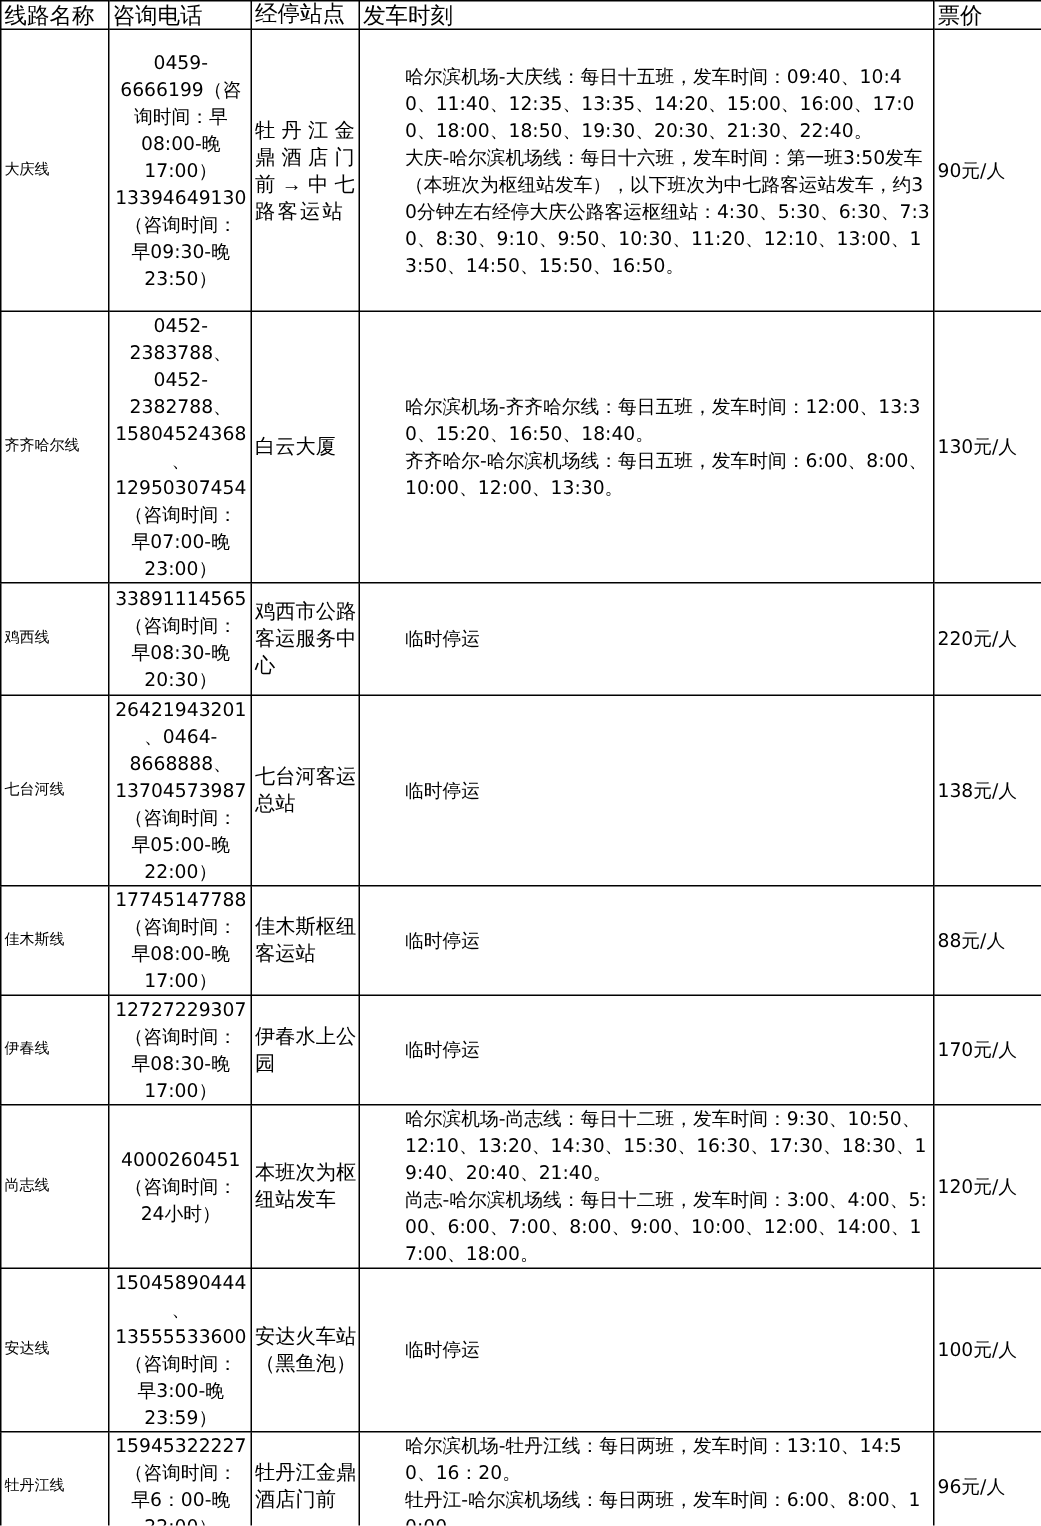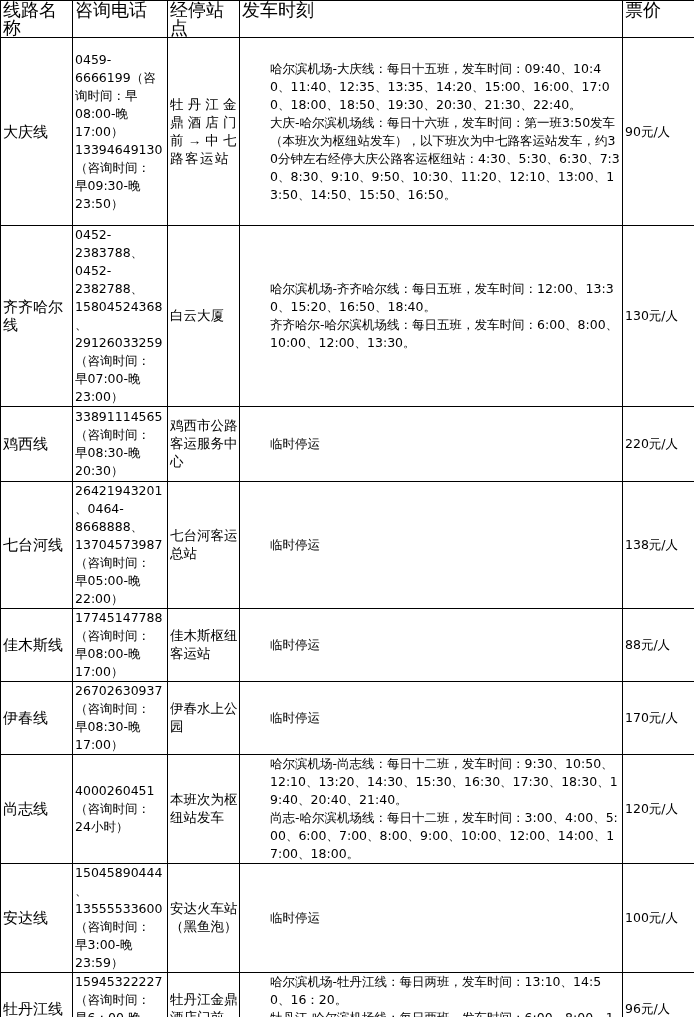--- a/index.html
+++ b/index.html
@@ -13,29 +13,29 @@
   }
   table.sched td, table.sched th {
     border:1.5px solid #000;
     padding:0 1px 0 2px;
     vertical-align:middle;
     text-align:left;
     font-weight:normal;
     word-break:break-all;
     overflow:hidden;
   }
-  table.sched th { height:18px; vertical-align:top; font-size:18px; }
-  .col-name { width:68px; font-size:15px; }
+  table.sched th { height:18px; vertical-align:top; font-size:15px; }
+  .col-name { width:68px; font-size:10px; }
   .col-phone { width:91px; }
   .col-stop { width:68px; font-size:13.5px;font-family:Liberation Serif, serif; }
   .col-stop.justify { text-align:justify; text-align-last:left; letter-spacing:1.5px; }
   .col-sched { width:380px; }
   .col-price { width:68px; }
   .sched-line { display:block;margin-left:28px; }
-  .phone-line { display:block; }
+  .phone-line { display:block;text-align:center; }
 </style>
 </head>
 <body>
 
 <table class="sched">
   <colgroup>
     <col style="width:72px">
     <col style="width:95px">
     <col style="width:72px">
     <col style="width:383px">
@@ -73,21 +73,21 @@
   </tr>
       <tr style="height: 179px;">
     <td class="col-name">齐齐哈尔线</td>
     <td class="col-phone">
           <span class="phone-line">0452-</span>
           <span class="phone-line">2383788、</span>
           <span class="phone-line">0452-</span>
           <span class="phone-line">2382788、</span>
           <span class="phone-line">15804524368</span>
           <span class="phone-line">、</span>
-          <span class="phone-line">29126033259</span>
+          <span class="phone-line">12950307454</span>
           <span class="phone-line">（咨询时间：</span>
           <span class="phone-line">早07:00-晚</span>
           <span class="phone-line">23:00）</span>
         </td>
     <td class="col-stop">白云大厦</td>
     <td class="col-sched">
           <span class="sched-line">哈尔滨机场-齐齐哈尔线：每日五班，发车时间：12:00、13:30、15:20、16:50、18:40。</span>
           <span class="sched-line">齐齐哈尔-哈尔滨机场线：每日五班，发车时间：6:00、8:00、10:00、12:00、13:30。</span>
         </td>
     <td class="col-price">130元/人</td>
@@ -133,21 +133,21 @@
         </td>
     <td class="col-stop">佳木斯枢纽客运站</td>
     <td class="col-sched">
           <span class="sched-line">临时停运</span>
         </td>
     <td class="col-price">88元/人</td>
   </tr>
       <tr style="height: 73px;">
     <td class="col-name">伊春线</td>
     <td class="col-phone">
-          <span class="phone-line">26702630937</span>
+          <span class="phone-line">12727229307</span>
           <span class="phone-line">（咨询时间：</span>
           <span class="phone-line">早08:30-晚</span>
           <span class="phone-line">17:00）</span>
         </td>
     <td class="col-stop">伊春水上公园</td>
     <td class="col-sched">
           <span class="sched-line">临时停运</span>
         </td>
     <td class="col-price">170元/人</td>
   </tr>

